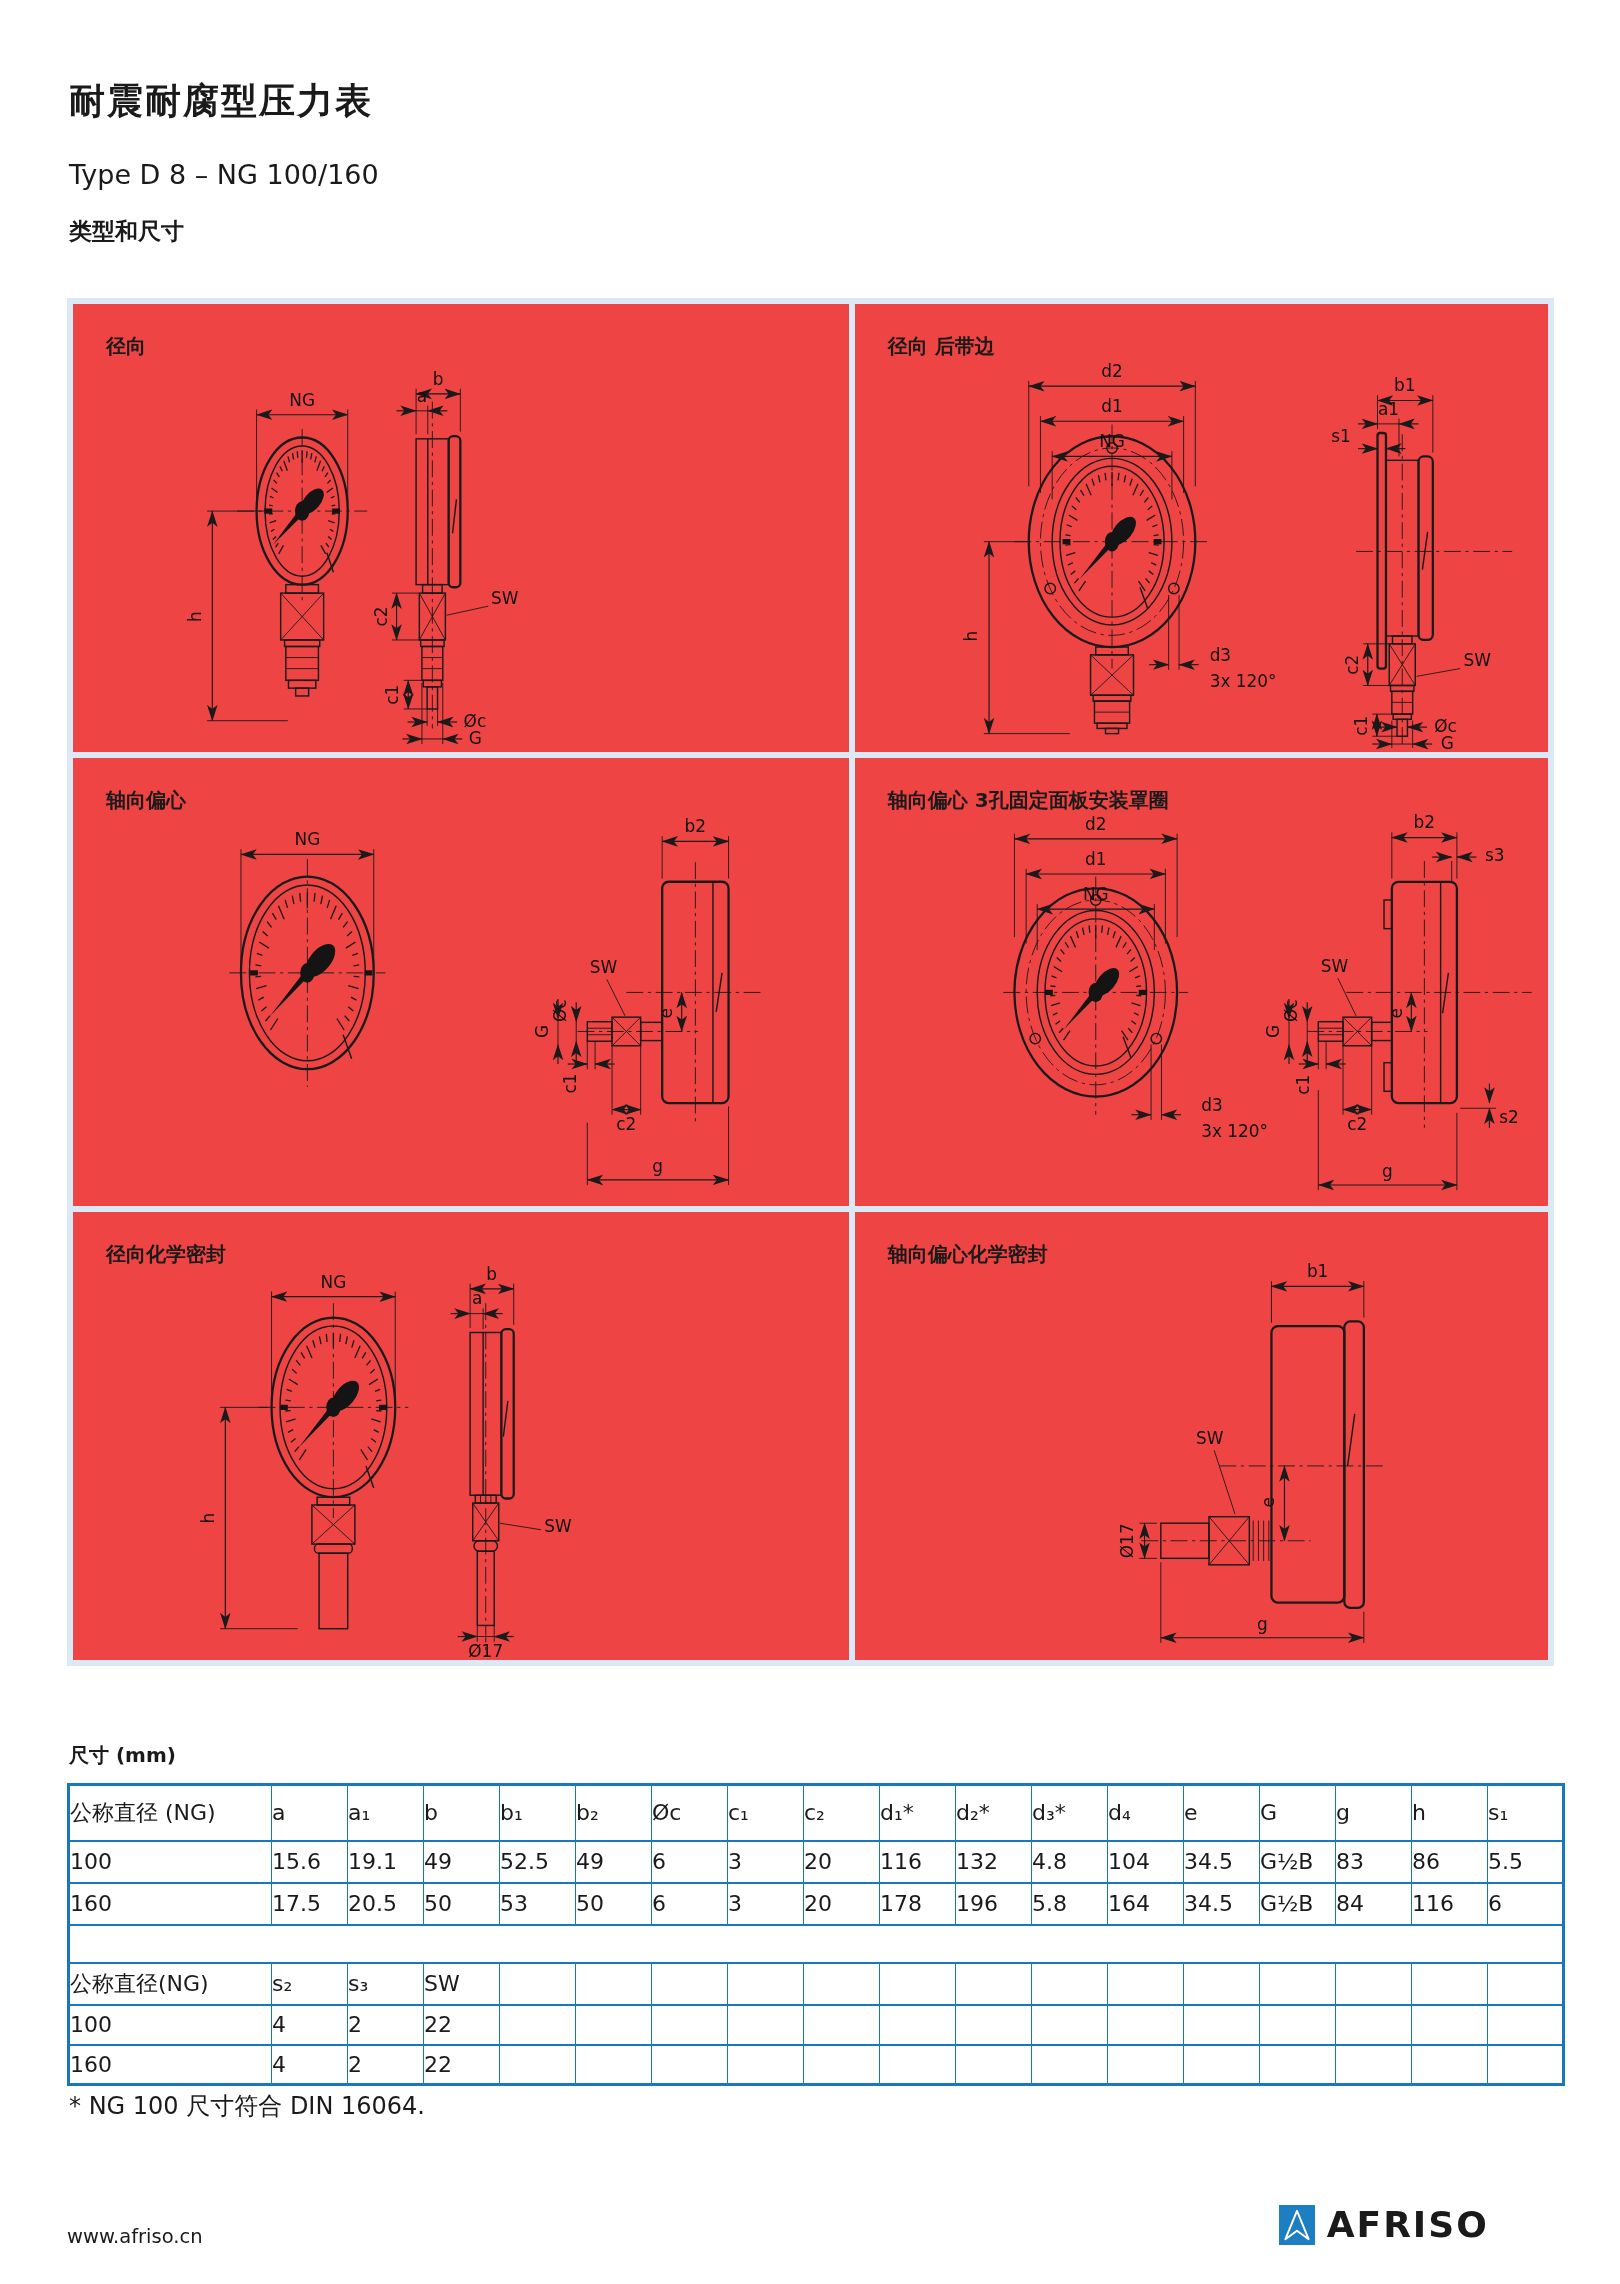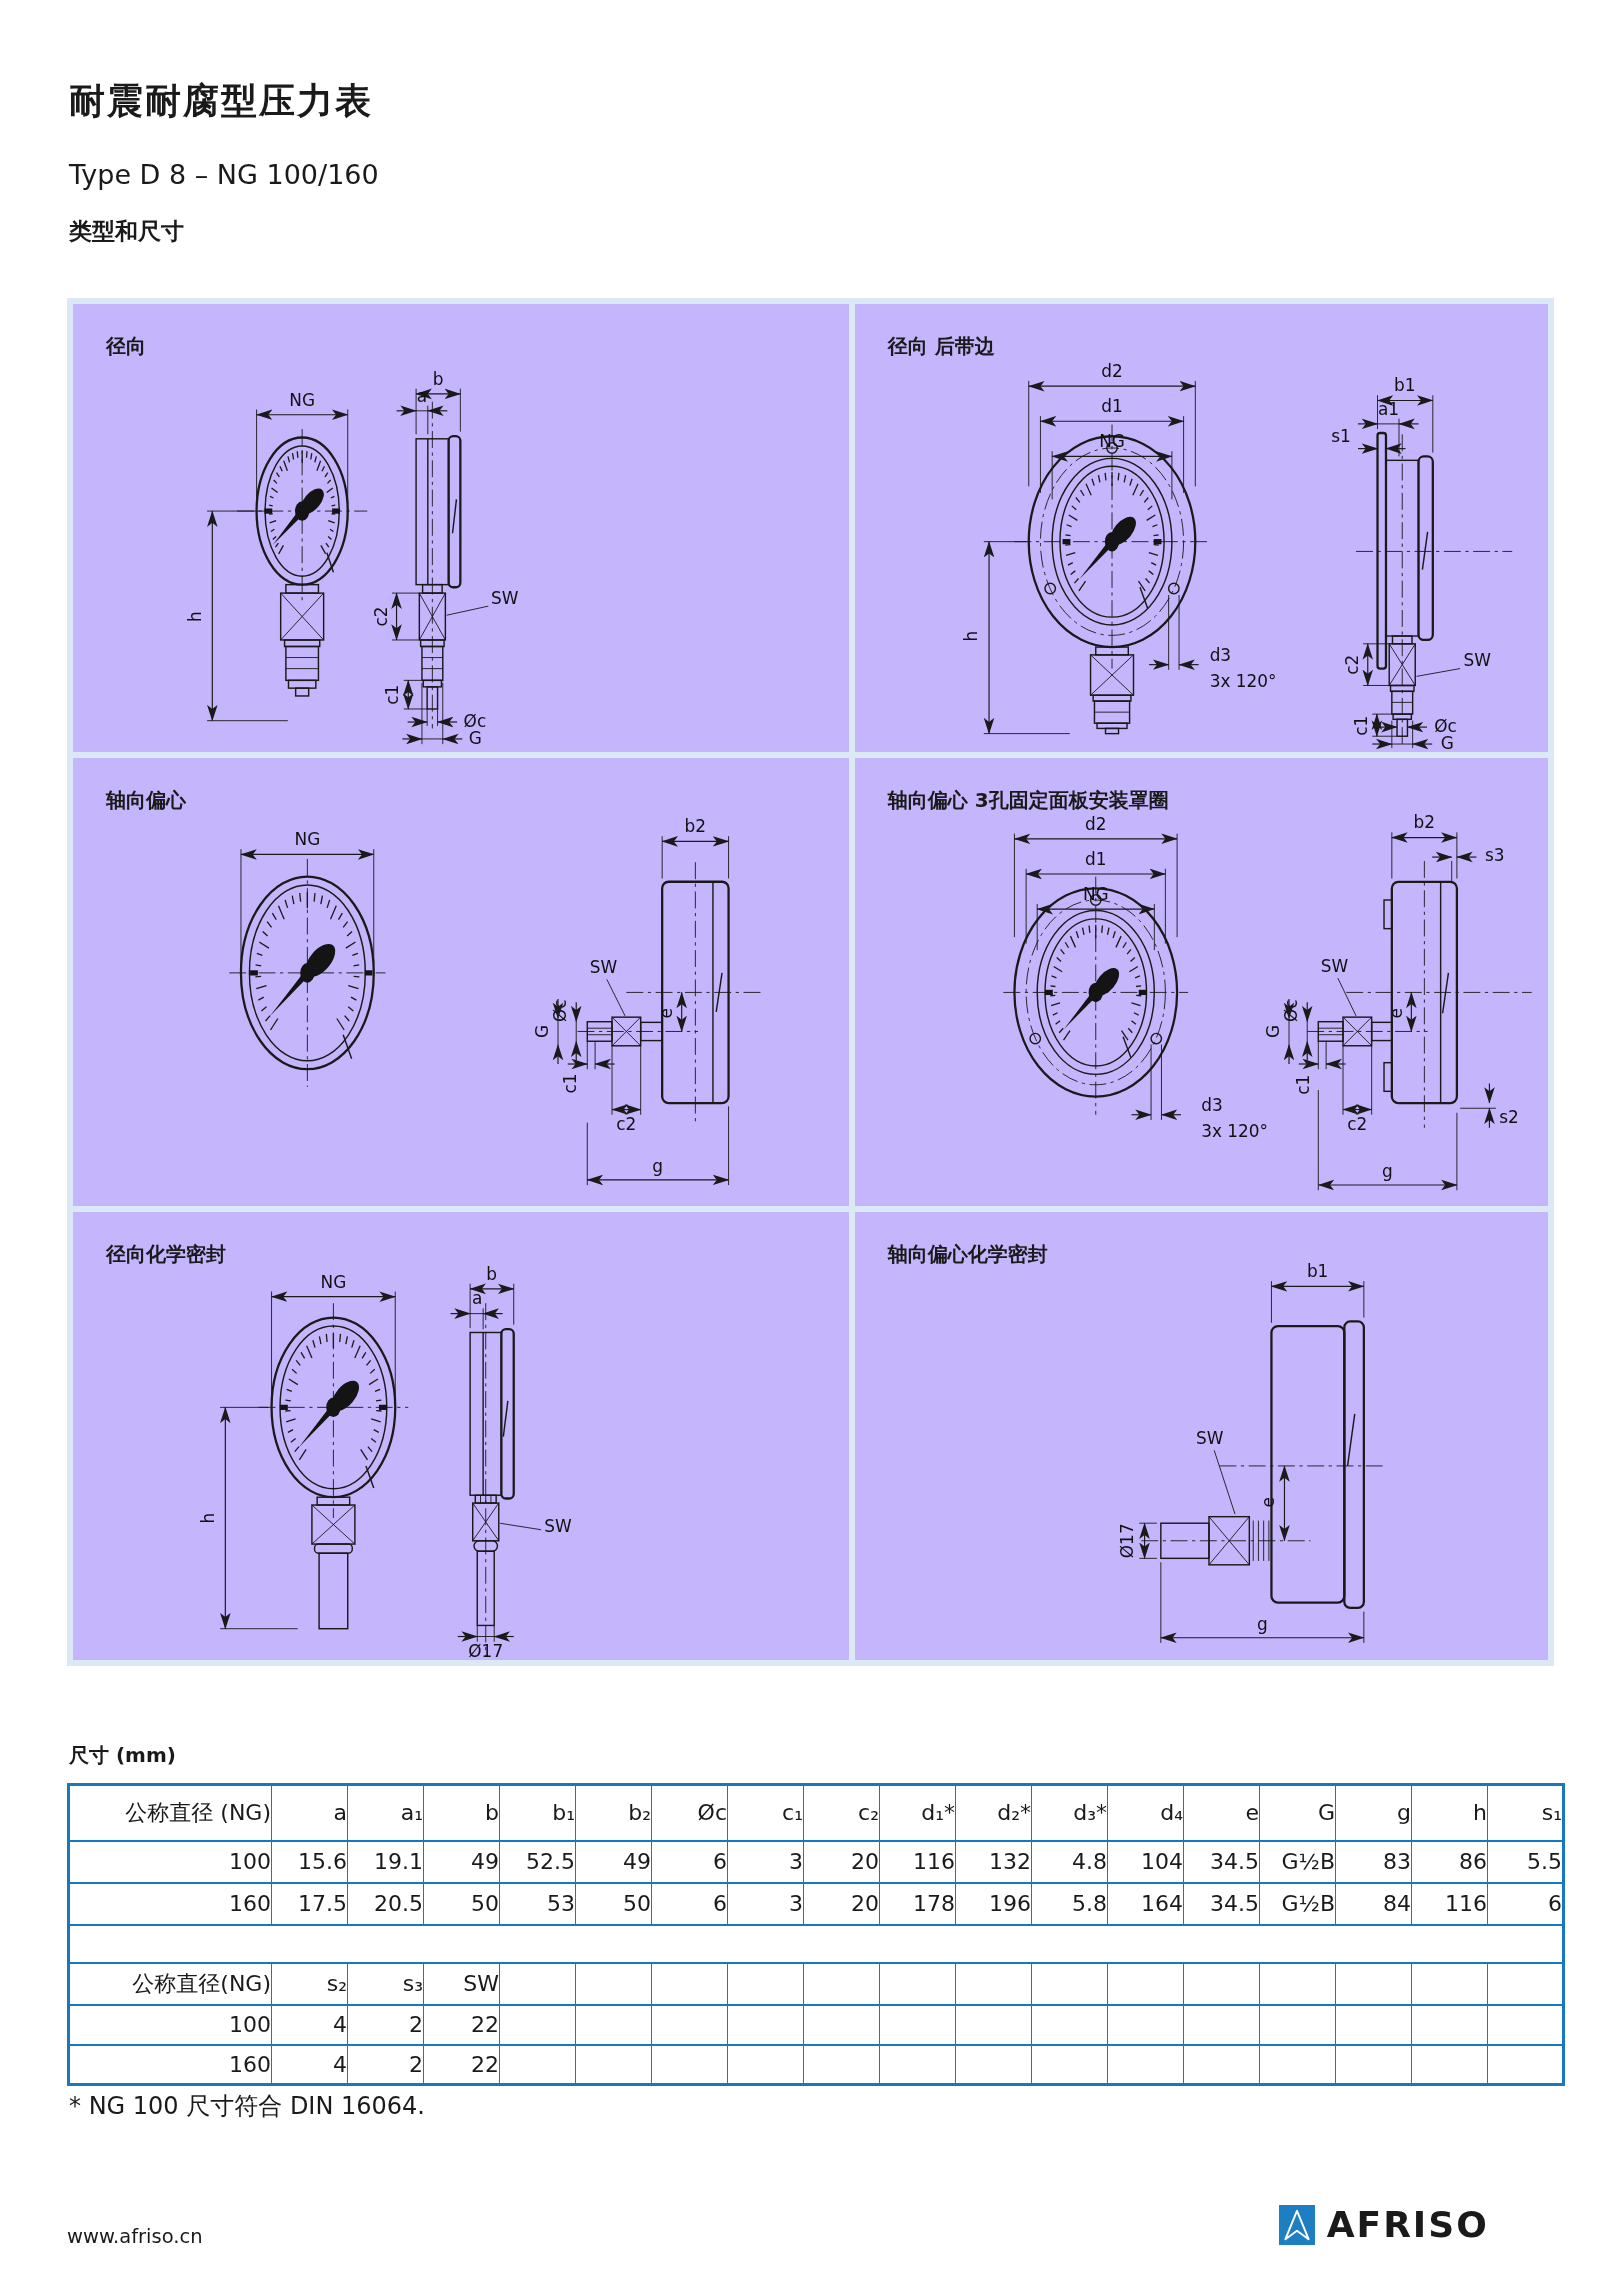--- a/index.html
+++ b/index.html
@@ -18,21 +18,21 @@
   .abs{position:absolute;}
   .page-title{left:69px;top:77px;font-size:36px;font-weight:bold;letter-spacing:2px;}
   .page-subtitle{left:69px;top:159px;font-size:27px;font-weight:normal;}
   .section-heading{left:69px;top:216px;font-size:23px;font-weight:bold;}
   .panel-grid{
     left:67px;top:298px;width:1487px;
     background:var(--lblue);
     display:grid;grid-template-columns:776px 693px;grid-template-rows:repeat(3,448px);
     gap:5.9px;padding:5.9px;
   }
-  .panel{background:#c4b5fd;position:relative;overflow:hidden;}
+  .panel{background:#ef4444;position:relative;overflow:hidden;}
   .panel-label{position:absolute;left:33px;top:29px;font-size:20px;font-weight:bold;z-index:2;}
   .panel svg{position:absolute;left:0;top:0;width:100%;height:100%;}
 
   
   .ol{fill:none;stroke:var(--ink);stroke-width:3.5;}
   .ol2{fill:none;stroke:var(--ink);stroke-width:2.2;}
   .thin{fill:none;stroke:var(--ink);stroke-width:1.4;}
   .cl{fill:none;stroke:var(--ink);stroke-width:1.4;stroke-dasharray:26 7 5 7;}
   .ext{stroke:var(--ink);stroke-width:1.4;}
   .dim{stroke:var(--ink);stroke-width:1.8;marker-start:url(#ar);marker-end:url(#ar);}
@@ -40,21 +40,21 @@
   .dlab{font:26px "DejaVu Sans","Liberation Sans",sans-serif;fill:#111;}
   .ticks line{stroke:var(--ink);stroke-width:2;}
   .pointer polygon,.pointer ellipse{fill:#141414;}
   .fill{fill:#141414;}
 
   .tbl-caption{left:69px;top:1742px;font-size:20px;font-weight:bold;}
   table.dims{
     position:absolute;left:67px;top:1783px;width:1487px;
     border-collapse:collapse;table-layout:fixed;
     border:3.3px solid var(--blue);
-    font-size:22px;text-align:right;padding-left:14px;
+    font-size:22px;text-align:left;padding-left:14px;
   }
   table.dims th,table.dims td{
     border:1.6px solid var(--blue);
     border-top-width:2.6px;border-bottom-width:2.6px;
     font-weight:normal;vertical-align:middle;
     overflow:hidden;white-space:nowrap;
   }
   tr.rh1{height:56px;}
   tr.rdata{height:42px;}
   tr.rspacer{height:38px;}

